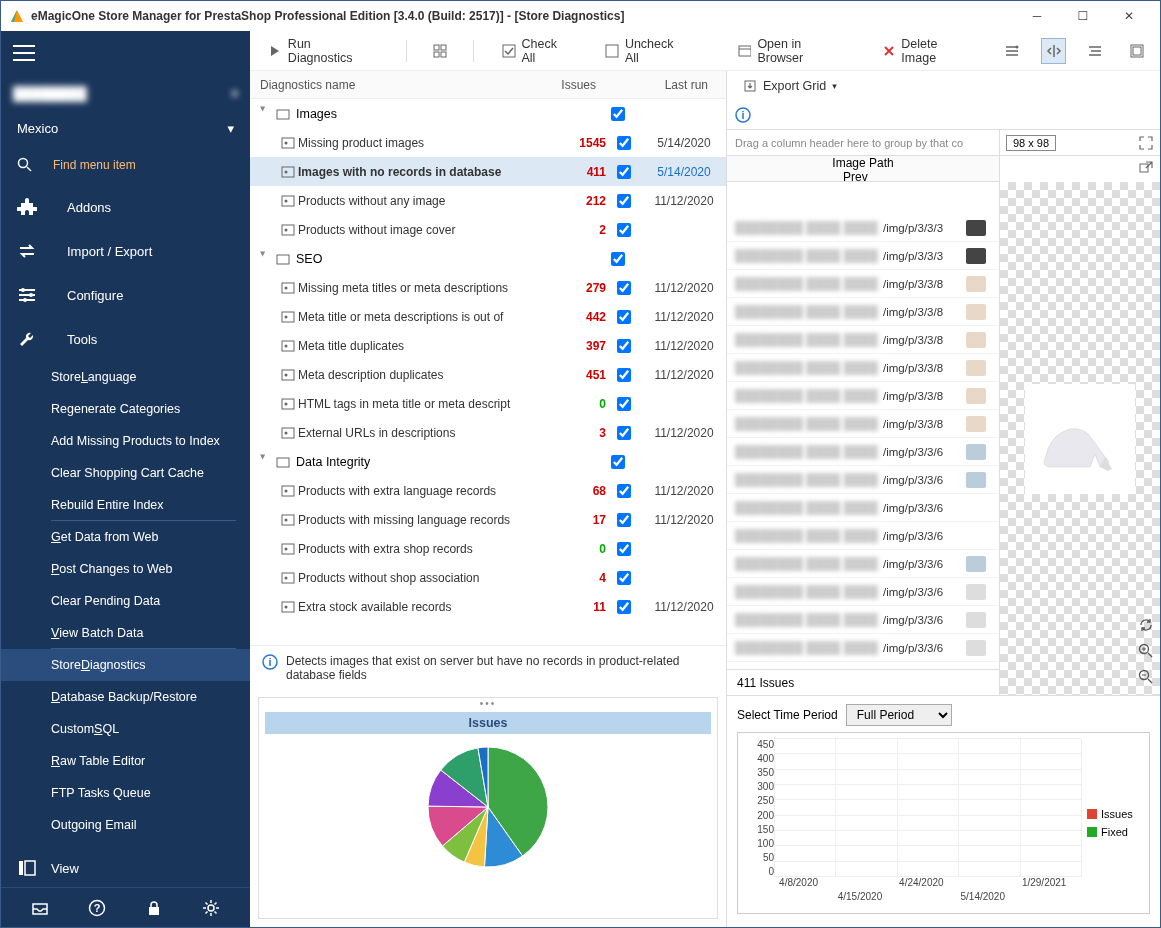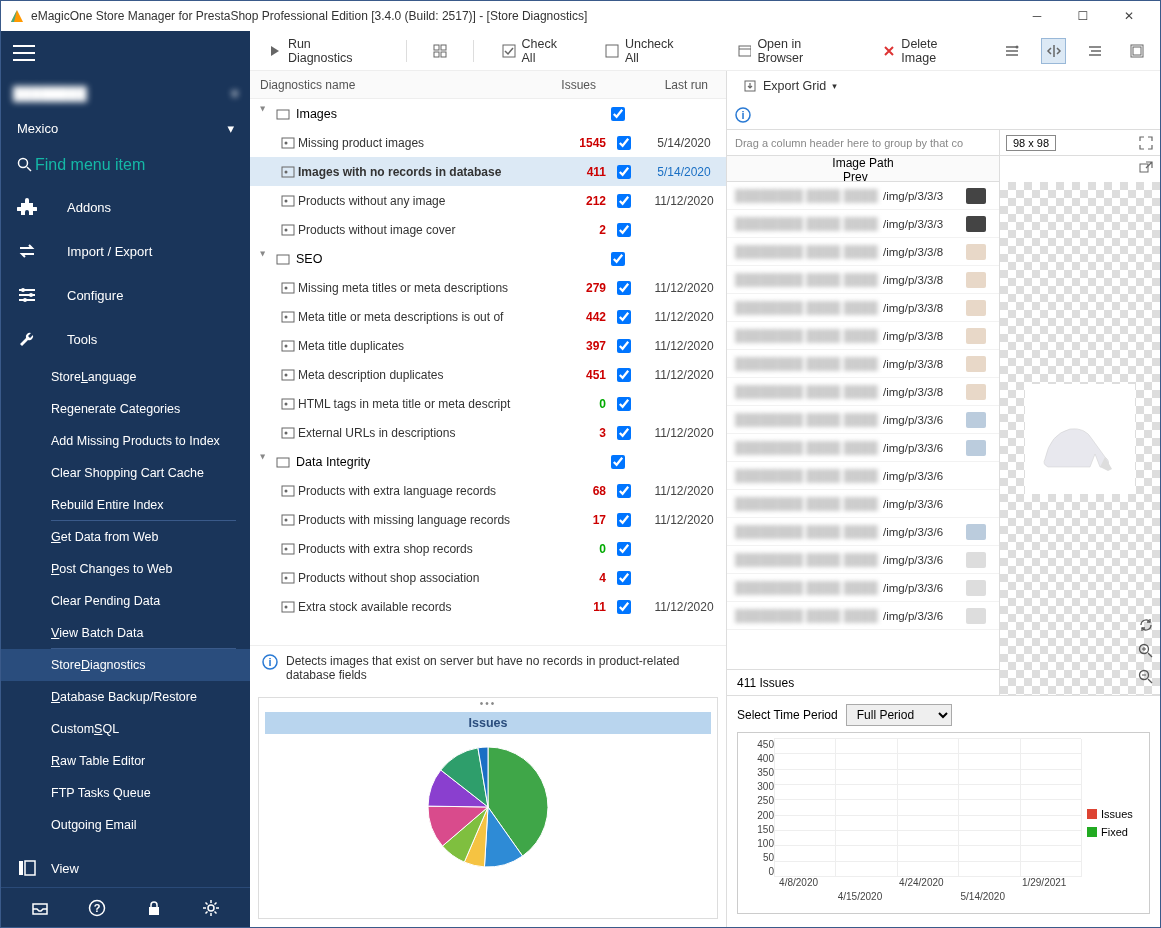--- a/index.html
+++ b/index.html
@@ -1,50 +1,50 @@
 <!DOCTYPE html>
 <html><head>
 <meta charset="utf-8">
 <style>
 * { margin: 0; padding: 0; box-sizing: border-box; font-family: "Segoe UI", Tahoma, sans-serif; }
 body { background: #fff; width: 1161px; height: 928px; overflow: hidden; border: 1px solid #3a5a8a; position: relative; }
 
 
 .titlebar { height: 30px; background: #fff; display: flex; align-items: center; padding: 0 8px; font-size: 12px; color: #333; }
 .titlebar .app-icon { width: 16px; height: 16px; margin-right: 6px; }
-.titlebar .title { flex: 1; }
+.titlebar .title { flex: 1; font-weight: bold; }
 .titlebar .win-controls { display: flex; gap: 0; }
 .titlebar .win-btn { width: 46px; height: 30px; display: flex; align-items: center; justify-content: center; color: #444; cursor: pointer; }
 
 
 .main { display: flex; height: calc(100% - 30px); }
 
 
 .sidebar { width: 249px; background: #1a355a; color: #fff; display: flex; flex-direction: column; font-size: 13px; }
 .sidebar .hamburger { height: 44px; display: flex; align-items: center; padding: 0 12px; }
 .sidebar .burger-icon { width: 22px; height: 16px; display: flex; flex-direction: column; justify-content: space-between; }
 .sidebar .burger-icon span { height: 2px; background: #fff; }
 .sidebar .blurred { height: 36px; padding: 8px 12px; filter: blur(3px); display: flex; align-items: center; justify-content: space-between; }
 .sidebar .region { height: 34px; padding: 0 16px; display: flex; align-items: center; justify-content: space-between; font-size: 13px; }
-.sidebar .search { height: 40px; display: flex; align-items: center; padding: 0 16px; gap: 2px; color: #14b8a6; font-size: 16px; }
+.sidebar .search { height: 40px; display: flex; align-items: center; padding: 0 16px; gap: 20px; color: #fdba74; font-size: 12px; }
 .sidebar .nav-main { flex: 1; overflow: hidden; }
 .sidebar .nav-item { height: 44px; display: flex; align-items: center; padding: 0 16px; gap: 30px; cursor: pointer; }
 .sidebar .nav-icon { width: 20px; height: 20px; display: flex; align-items: center; justify-content: center; }
 .sidebar .sub-item { height: 32px; display: flex; align-items: center; padding-left: 50px; font-size: 12.5px; cursor: pointer; }
 .sidebar .sub-item.active { background: #2a4d7d; }
 .sidebar .sub-item.div-after { border-bottom: 1px solid #3a5a8a; margin: 0 14px 0 50px; padding-left: 0; }
 .sidebar .sub-item .ul { text-decoration: underline; text-decoration-color: currentColor; }
 .sidebar .bottom-nav { height: 38px; display: flex; align-items: center; padding: 0 16px; gap: 14px; }
 .sidebar .bottom-icons { height: 40px; display: flex; align-items: center; justify-content: space-around; padding: 0 10px; border-top: 1px solid #2a4a78; }
 
 
 .content { flex: 1; display: flex; flex-direction: column; background: #fff; }
 
 
-.toolbar { height: 40px; display: flex; align-items: center; padding: 0 10px; gap: 16px; font-size: 12.5px; color: #333; border-bottom: 1px solid #eee; justify-content: flex-end; }
+.toolbar { height: 40px; display: flex; align-items: center; padding: 0 10px; gap: 16px; font-size: 12.5px; color: #333; border-bottom: 1px solid #eee; }
 .toolbar .tbtn { display: flex; align-items: center; gap: 6px; padding: 4px 8px; cursor: pointer; }
 .toolbar .sep { width: 1px; height: 22px; background: #ddd; margin: 0 4px; }
 .toolbar .spacer { flex: 1; }
 .toolbar .icon-btn { width: 26px; height: 26px; display: flex; align-items: center; justify-content: center; cursor: pointer; border: 1px solid transparent; }
 .toolbar .icon-btn.active { border: 1px solid #99b8d8; background: #dce9f5; }
 
 
 .secondbar { height: 30px; display: flex; align-items: center; padding: 0 10px; font-size: 12.5px; color: #333; }
 .secondbar .tbtn { display: flex; align-items: center; gap: 6px; padding: 3px 6px; cursor: pointer; }
 
@@ -87,21 +87,21 @@
 
 
 .note-bar { height: 28px; display: flex; align-items: center; padding: 0 8px; font-size: 12px; gap: 6px; }
 .note-bar b { font-weight: 700; }
 .data-grid-area { flex: 1; display: flex; border-top: 1px solid #ddd; }
 .grid-col { flex: 1; display: flex; flex-direction: column; border-right: 1px solid #ddd; }
 .grid-drag { height: 26px; padding: 0 8px; font-size: 11px; color: #888; display: flex; align-items: center; border-bottom: 1px solid #ddd; white-space: nowrap; overflow: hidden; }
 .grid-head { height: 26px; display: flex; align-items: center; padding: 0 8px; font-size: 12px; border-bottom: 1px solid #ddd; background: #fafafa; flex-direction: column; }
 .grid-head .gh-path { flex: 1; }
 .grid-head .gh-prev { width: 40px; }
-.grid-body { flex: 1; overflow: hidden; }
+.grid-body { flex: 1; overflow: hidden; margin-top: 32px; }
 .grid-row { height: 28px; display: flex; align-items: center; padding: 0 8px; font-size: 12px; border-bottom: 1px solid #f2f2f2; }
 .grid-row .gr-blur { flex: 1; color: #ccc; filter: blur(2px); white-space: nowrap; overflow: hidden; }
 .grid-row .gr-path { width: 78px; color: #333; font-size: 11.5px; }
 .grid-row .gr-prev { width: 30px; height: 22px; display: flex; align-items: center; justify-content: center; }
 .grid-footer { height: 26px; padding: 0 10px; font-size: 12px; display: flex; align-items: center; border-top: 1px solid #ddd; }
 
 .preview-col { width: 160px; display: flex; flex-direction: column; position: relative; }
 .preview-top { height: 26px; display: flex; align-items: center; justify-content: space-between; padding: 0 6px; border-bottom: 1px solid #ddd; }
 .size-badge { border: 1px solid #888; padding: 1px 6px; font-size: 11px; background: #fff; }
 .checker { flex: 1; background-image: 

